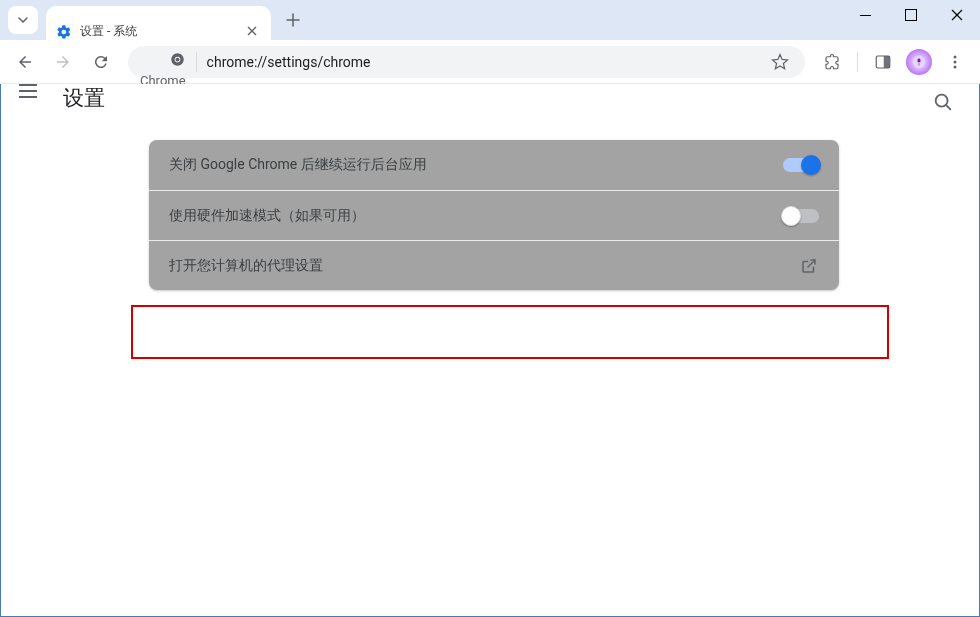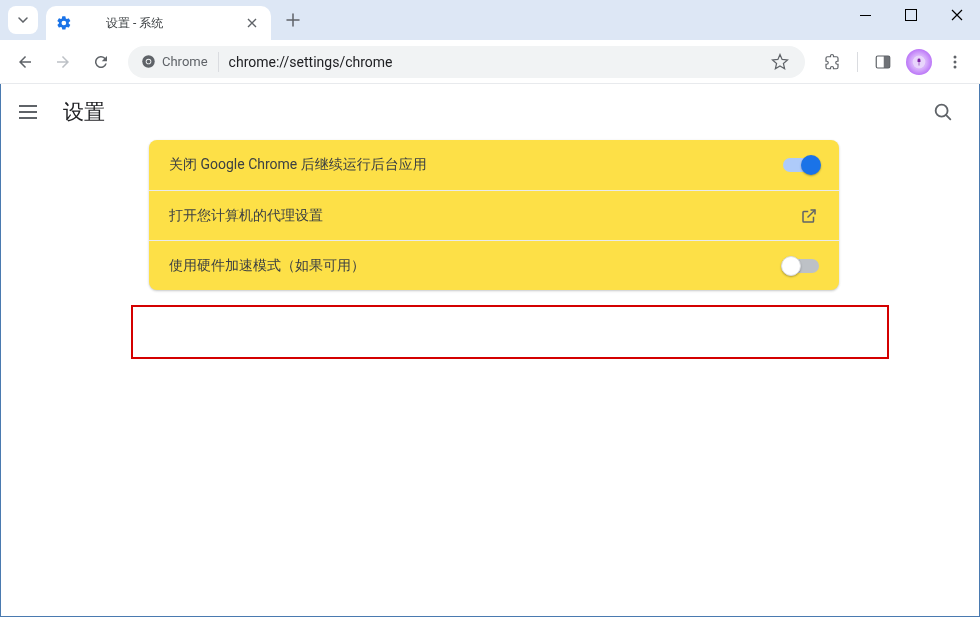--- a/index.html
+++ b/index.html
@@ -2,54 +2,54 @@
 <html><head>
 <meta charset="utf-8">
 <style>
   * { box-sizing: border-box; margin: 0; padding: 0; }
   html, body { width: 980px; height: 617px; font-family: "Segoe UI", Roboto, Arial, sans-serif; overflow: hidden; }
   body { background: #dde7f5; display: flex; flex-direction: column; }
 
   
   .titlebar { height: 40px; background: #dde7f5; display: flex; align-items: center; position: relative; }
   .chevron-box { width: 30px; height: 28px; margin-left: 8px; border-radius: 8px; background: #fff; display:flex; align-items:center; justify-content:center; font-size:12px; color:#333; cursor:pointer;}
-  .tab { background:#fff; height: 34px; margin-top:6px; margin-left:8px; border-top-left-radius:10px; border-top-right-radius:10px; display:flex; align-items:center; padding:0 10px; width:225px; position:relative;gap:26px;}
+  .tab { background:#fff; height: 34px; margin-top:6px; margin-left:8px; border-top-left-radius:10px; border-top-right-radius:10px; display:flex; align-items:flex-end; padding:0 10px; width:225px; position:relative;}
   .tab .favicon { width:16px; height:16px; display:flex; align-items:center; justify-content:center; color:#1a73e8; }
   .tab .title { font-size:12px; color:#3c4043; margin-left:8px; flex:1; white-space:nowrap; overflow:hidden; }
   .tab .close { font-size:14px; color:#5f6368; width:18px; height:18px; display:flex; align-items:center; justify-content:center; border-radius:50%; cursor:pointer;}
   .newtab { width:28px; height:28px; display:flex; align-items:center; justify-content:center; margin-left:8px; font-size:18px; color:#5f6368; border-radius:50%; cursor:pointer;}
   .win-controls { position:absolute; right:0; top:0; height:40px; display:flex; }
   .win-btn { width:46px; height:30px; display:flex; align-items:center; justify-content:center; font-size:12px; color:#000; cursor:pointer;}
   .win-btn.min::before { content:""; width:11px; height:1px; background:#000;}
   .win-btn.max::before { content:""; width:10px; height:10px; border:1px solid #000;}
   .win-btn.close2 { font-size:16px; }
 
   
   .toolbar { height:44px; background:#fff; display:flex; align-items:center; padding:0 8px; gap:4px; border-bottom:1px solid #e8eaed;}
   .tbtn { width:34px; height:34px; border-radius:50%; display:flex; align-items:center; justify-content:center; color:#5f6368; font-size:17px; cursor:pointer;}
   .tbtn.disabled { color:#bdc1c6; }
   .omnibox { flex:1; height:32px; background:#f1f3f4; border-radius:16px; display:flex; align-items:center; padding:0 12px; margin:0 6px;}
-  .chrome-chip { display:flex; align-items:center; gap:6px; color:#5f6368; font-size:13px; padding-right: 10px; border-right: 1px solid #dadce0; height: 20px; margin-right: 10px;}
+  .chrome-chip { display:flex; align-items:flex-end; gap:6px; color:#5f6368; font-size:13px; padding-right: 10px; border-right: 1px solid #dadce0; height: 20px; margin-right: 10px; flex-direction: column;}
   .chrome-chip .g-icon { width:16px;height:16px; display:flex;align-items:center;justify-content:center;}
   .url-text { font-size:14px; color:#202124; }
   .right-icons { display:flex; align-items:center; gap:2px; }
   .sep { width:1px; height:20px; background:#dadce0; margin:0 6px;}
   .avatar { width:26px;height:26px;border-radius:50%; background: radial-gradient(circle, #d7aefb 40%, #a142f4 100%); display:flex;align-items:center;justify-content:center; font-size:13px;}
 
   
   .content-wrap { flex:1; background:#fff; position:relative; border: 1px solid #4a7ab0; border-top:none; }
-  .header { height:56px; display:flex; align-items:center; padding:0 18px;font-family:Liberation Mono, monospace; }
+  .header { height:56px; display:flex; padding:0 18px;font-family:Liberation Mono, monospace; }
   .menu-icon { width:24px; display:flex; flex-direction:column; gap:4px; cursor:pointer; margin-right: 20px;}
   .menu-icon span { height:2px; background:#5f6368; width:18px; }
   .page-title { font-size:21px; color:#202124; }
   .search-btn { margin-left:auto; width:36px;height:36px; display:flex;align-items:center;justify-content:center; cursor:pointer;}
 
   .section-label { font-size:14px; color:#202124; margin: 18px 0 14px 156px; }
 
-  .card { width:690px; margin-left:148px; border-radius:8px; box-shadow: 0 1px 2px rgba(60,64,67,.2), 0 1px 3px rgba(60,64,67,.1); background:#fde047; }
+  .card { width:690px; margin-left:148px; border-radius:8px; box-shadow: 0 1px 2px rgba(60,64,67,.2), 0 1px 3px rgba(60,64,67,.1); background:#a3a3a3; }
   .row { height:50px; display:flex; align-items:center; padding:0 20px; font-size:14px; color:#3c4043; border-top:1px solid #e8eaed; position:relative;}
   .row:first-child { border-top:none;}
   .row .spacer { flex:1; }
 
   
   .toggle { width:36px; height:14px; border-radius:7px; position:relative; }
   .toggle .knob { width:20px; height:20px; border-radius:50%; position:absolute; top:-3px; box-shadow:0 1px 2px rgba(0,0,0,.3);}
   .toggle.on { background:#aecbfa; }
   .toggle.on .knob { right:-2px; background:#1a73e8; }
   .toggle.off { background:#bdc1c6; }
@@ -184,33 +184,33 @@
 
   <div class="card">
     <div class="row">
       <span>关闭 Google Chrome 后继续运行后台应用</span>
       <div class="spacer"></div>
       <div class="toggle on">
           <div class="knob"></div>
         </div>
     </div>
     <div class="row">
+      <span>使用硬件加速模式（如果可用）</span>
+      <div class="spacer"></div>
+      <div class="toggle off">
+          <div class="knob"></div>
+        </div>
+    </div>
+    <div class="row">
       <span>打开您计算机的代理设置</span>
       <div class="spacer"></div>
       <span class="external-icon">
         <svg width="18" height="18" viewBox="0 0 24 24">
             <path fill="none" stroke="#5f6368" stroke-width="2" d="M18 13v6a1 1 0 0 1-1 1H5a1 1 0 0 1-1-1V7a1 1 0 0 1 1-1h6"></path>
             <path fill="none" stroke="#5f6368" stroke-width="2" d="M14 4h6v6"></path>
             <path fill="none" stroke="#5f6368" stroke-width="2" d="M10 14 20 4"></path>
           </svg>
       </span>
     </div>
-    <div class="row">
-      <span>使用硬件加速模式（如果可用）</span>
-      <div class="spacer"></div>
-      <div class="toggle off">
-          <div class="knob"></div>
-        </div>
-    </div>
   </div>
 
   <div class="highlight-box" style="left:130px; top:221px; width:758px; height:54px;"></div>
 </div>
 
 </body></html>

